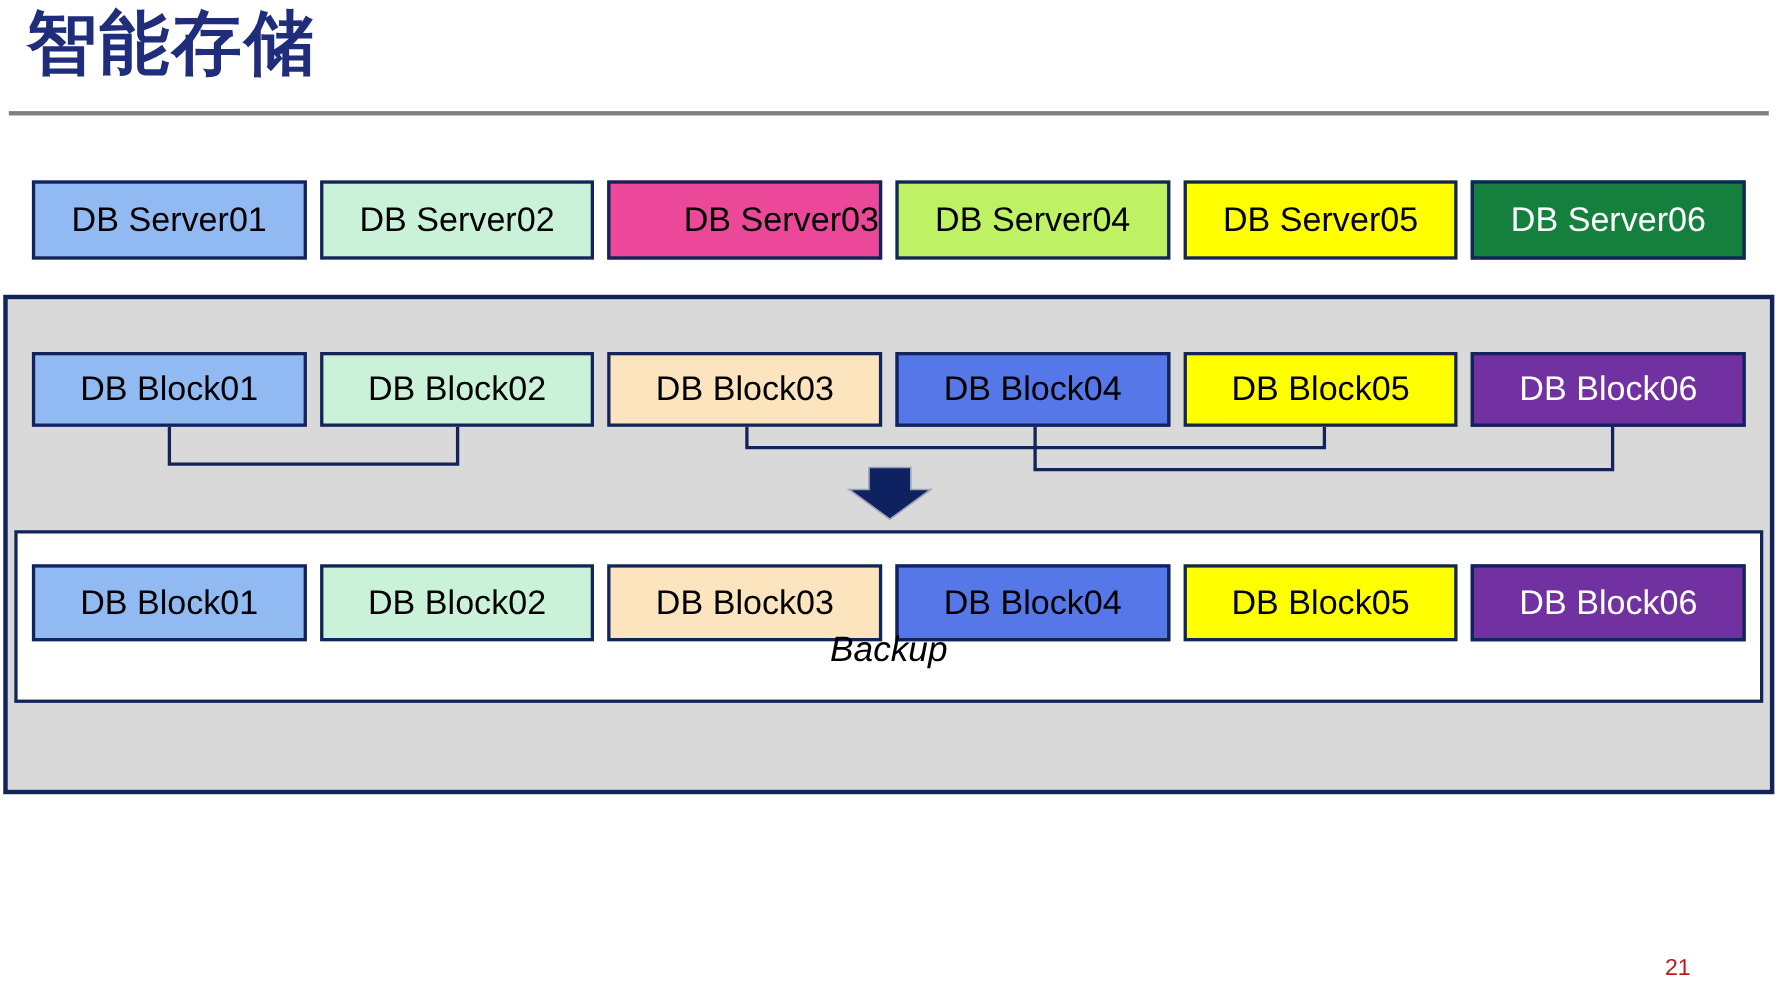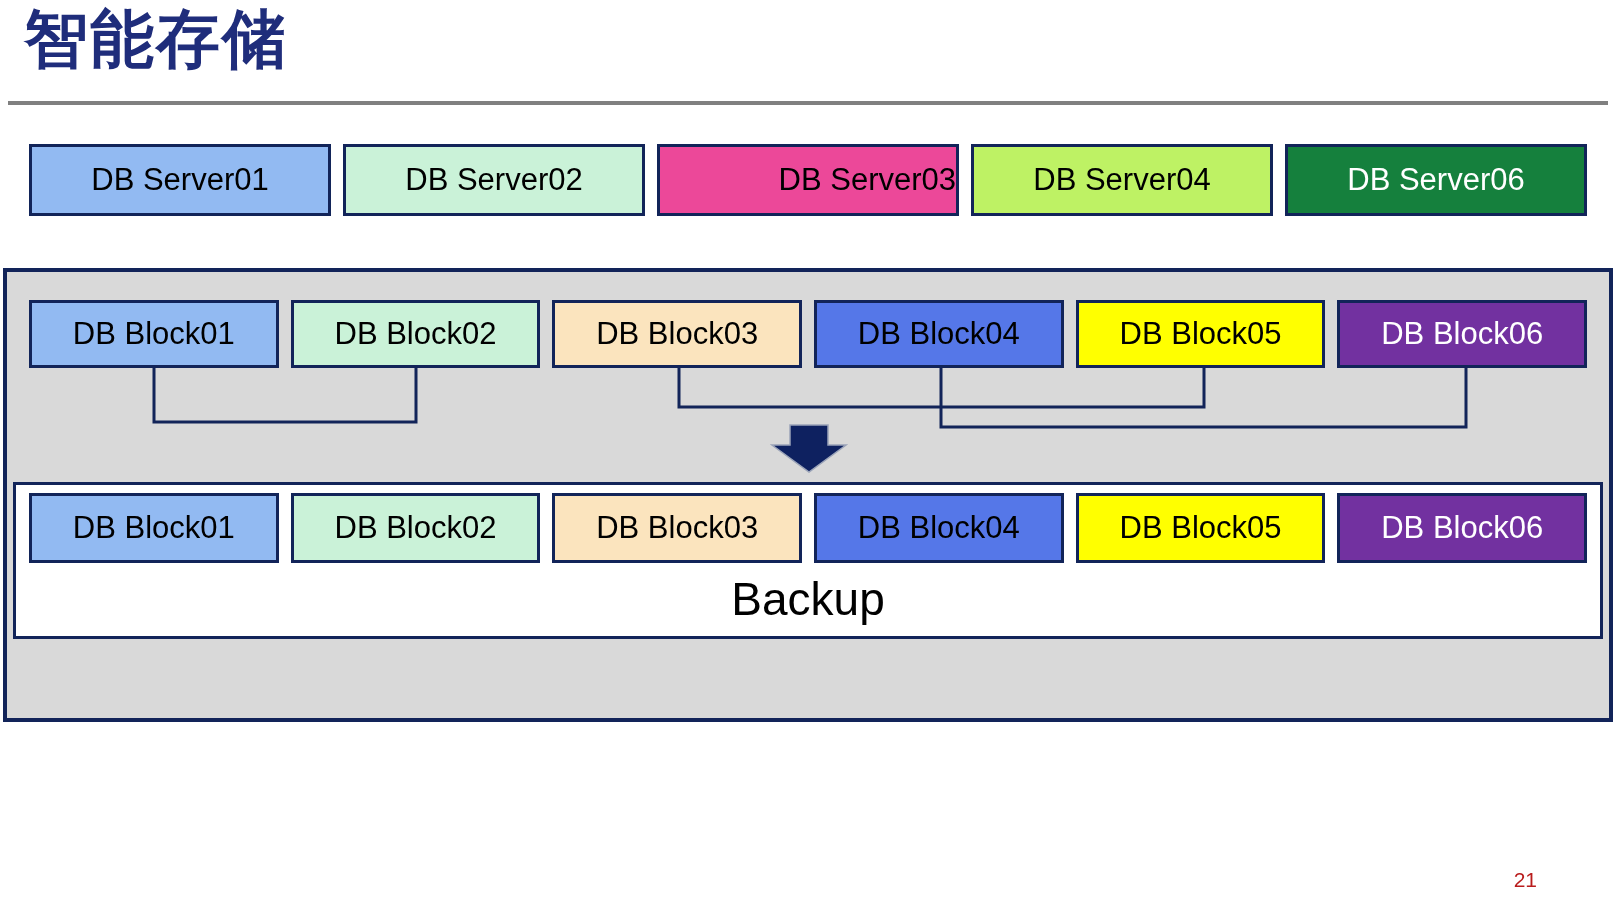--- a/index.html
+++ b/index.html
@@ -5,40 +5,40 @@
   html,body{margin:0;padding:0;background:#fff;}
   .slide{
     position:relative;width:1620px;height:910px;background:#ffffff;overflow:hidden;
     font-family:"Liberation Sans","DejaVu Sans",sans-serif;
   }
   .title{
     position:absolute;left:24px;top:0px;font-size:64px;font-weight:bold;line-height:1.22;
     letter-spacing:2px;
   }
   .title-underline{position:absolute;left:8px;top:101px;width:1600px;height:4px;}
-  .row{position:absolute;display:flex;gap:12px;}
+  .row{position:absolute;display:flex;gap:12px;margin-top:20px;}
   .row-servers{left:29px;top:144px;width:1558px;height:72px;}
   .row-blocks-top{left:29px;top:300px;width:1558px;height:68px;z-index:4;}
   .row-blocks-backup{left:29px;top:493px;width:1558px;height:70px;z-index:4;}
   .box{
     flex:1;display:flex;align-items:center;justify-content:center;
     border:3px solid #122459;font-size:31px;white-space:nowrap;box-sizing:border-box;
   }
   .storage-container{
     position:absolute;left:3px;top:268px;width:1602px;height:446px;
     border:4px solid #122459;z-index:1;box-sizing:content-box;
   }
   .backup-box{
     position:absolute;left:13px;top:482px;width:1584px;height:151px;
     background:#ffffff;border:3px solid #122459;z-index:2;
   }
   .connector-svg{position:absolute;left:0;top:0;width:1620px;height:910px;z-index:3;pointer-events:none;}
   .backup-label{
     position:absolute;left:13px;top:572px;width:1590px;text-align:center;
-    font-size:46px;color:#000;z-index:4;
+    font-size:32px;color:#000;z-index:4;font-style:italic;
   }
   .storage-label{
     position:absolute;left:3px;top:640px;width:1606px;text-align:center;
     font-size:57px;font-weight:bold;color:#000;z-index:4;line-height:1.15;
   }
   .caption{
     position:absolute;left:0;top:740px;width:1620px;text-align:center;
     font-size:54px;color:#000;line-height:1.35;
   }
   .page-number{position:absolute;right:83px;top:868px;font-size:21px;color:#b91c1c;}
@@ -56,20 +56,23 @@
         <span>DB Server01</span>
       </div>
       <div class="box" style="background: rgb(202, 242, 216); color: rgb(0, 0, 0); border-color: rgb(18, 36, 89);">
         <span>DB Server02</span>
       </div>
       <div class="box" style="background: #ec4899; color: rgb(0, 0, 0); border-color: rgb(18, 36, 89); justify-content: flex-end;">
         <span>DB Server03</span>
       </div>
       <div class="box" style="background: #bef264; color: rgb(0, 0, 0); border-color: rgb(18, 36, 89);">
         <span>DB Server04</span>
+      </div>
+      <div class="box" style="background: rgb(255, 255, 0); color: rgb(0, 0, 0); border-color: rgb(18, 36, 89);">
+        <span>DB Server05</span>
       </div>
       <div class="box" style="background: #15803d; color: rgb(255, 255, 255); border-color: rgb(18, 36, 89);">
         <span>DB Server06</span>
       </div>
     </div>
 
   <div class="storage-container" style="background: rgb(217, 217, 217); border-color: rgb(18, 36, 89);"></div>
 
   <div class="backup-box" style="border-color: rgb(18, 36, 89);"></div>
 

